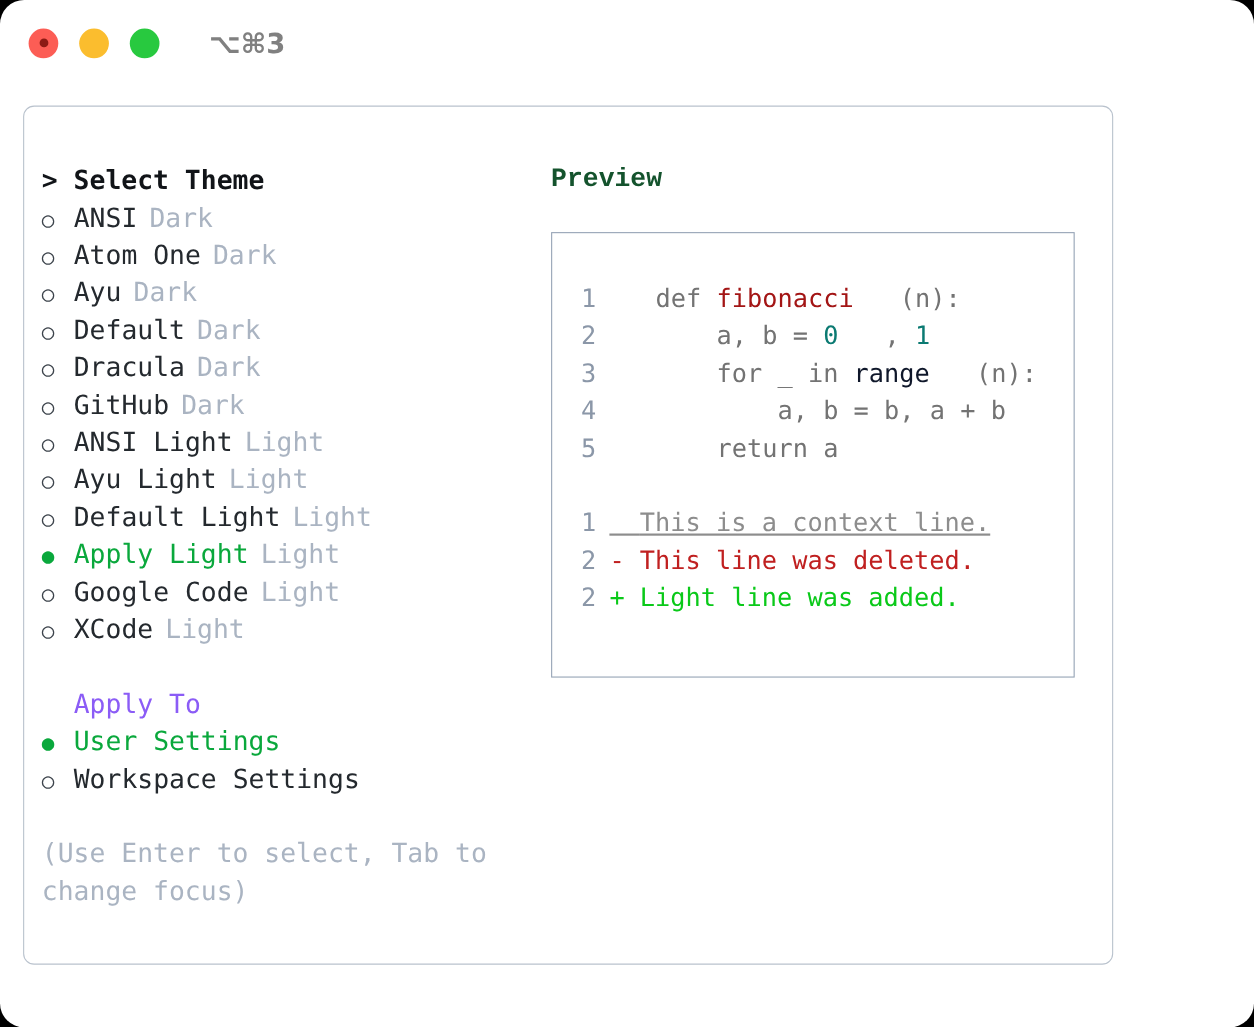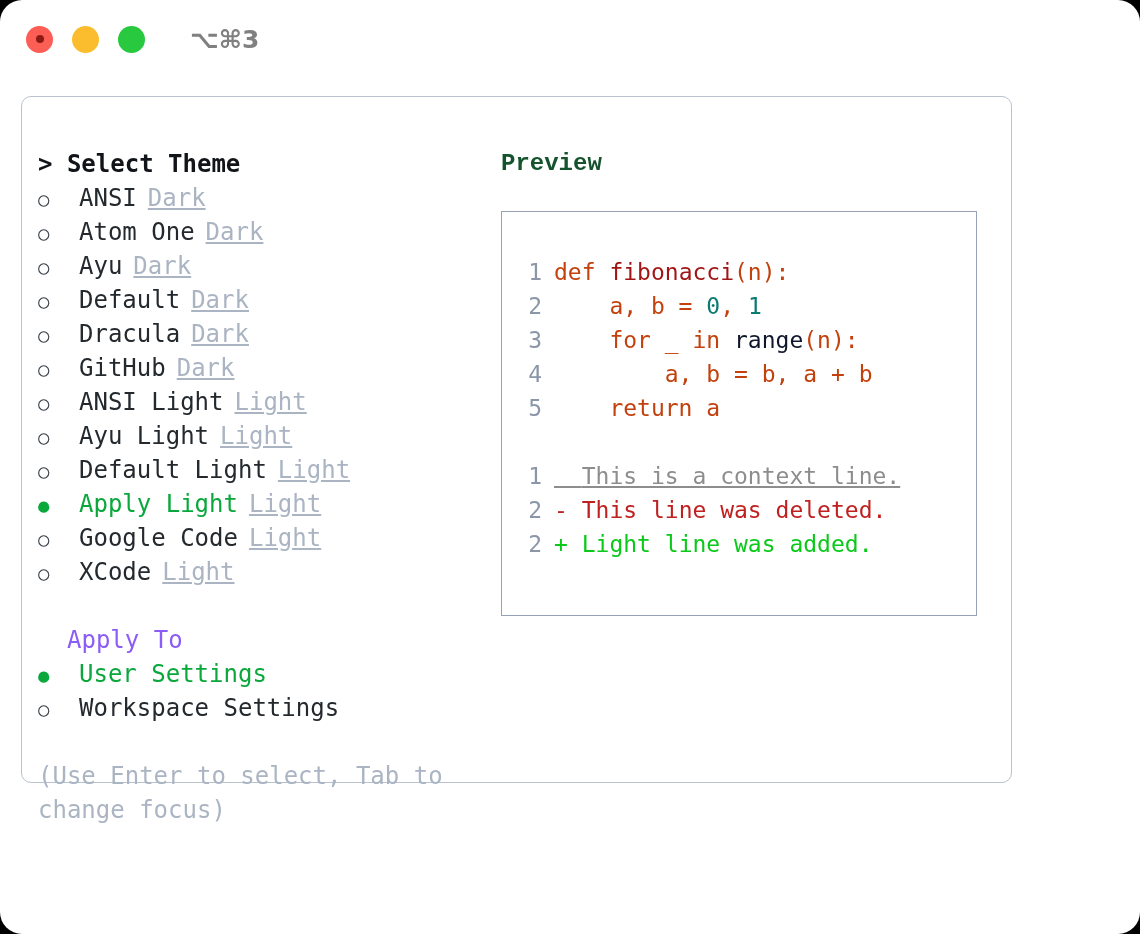--- a/index.html
+++ b/index.html
@@ -65,21 +65,21 @@
     letter-spacing: 0px;
     font-family: "DejaVu Sans", sans-serif;
   }
 
   
   .panel {
     position: absolute;
     left: 21px;
     top: 96px;
     width: 991px;
-    height: 687px;
+    height: 781px;
     border: 1px solid #b9c2cd;
     border-radius: 10px;
     background: #ffffff;
     box-sizing: border-box;
   }
 
   .columns {
     position: absolute;
     left: 0; top: 0;
     width: 100%; height: 100%;
@@ -109,26 +109,25 @@
     white-space: pre;
     font-family: "DejaVu Sans Mono", monospace;
   }
   .marker {
     width: 29px;
     flex: 0 0 29px;
     color: #3c434b;
     font-size: 19px;
   }
   .marker.sel { color: #0aa83c; font-size: 19px; }
-  .opt-label { color: #24292e; margin-left: 12px; }
+  .opt-label { color: #24292e; }
   .opt-label.sel { color: #0aa83c; }
   .opt-tag {
     color: #aab4c2;
     margin-left: 11px;
-    text-decoration: underline;
   }
   .spacer-line { height: 34px; }
 
   .apply-head {
     font-size: 24px;
     color: #8b5cf6;
     line-height: 34px;
     padding-left: 29px;
     white-space: pre;
     font-family: "DejaVu Sans Mono", monospace;
@@ -175,21 +174,21 @@
     white-space: pre;
     font-family: "DejaVu Sans Mono", monospace;
   }
   .lineno {
     flex: 0 0 40px;
     width: 40px;
     text-align: right;
     color: #8b97a8;
     margin-right: 12px;
   }
-  .code-text { color: #c2410c; }
+  .code-text { color: #737373; margin-left: 42px; }
   .tok-fn   { color: #a31515; }
   .tok-num  { color: #0b7a72; }
   .tok-call { color: #0f172a; }
   .tok-ctx  { color: #8d8d8d; text-decoration: underline; }
   .tok-del  { color: #c02020; }
   .tok-add  { color: #0ac919; }
   .blank-line { height: 34px; }
 </style>
 </head>
 <body>

